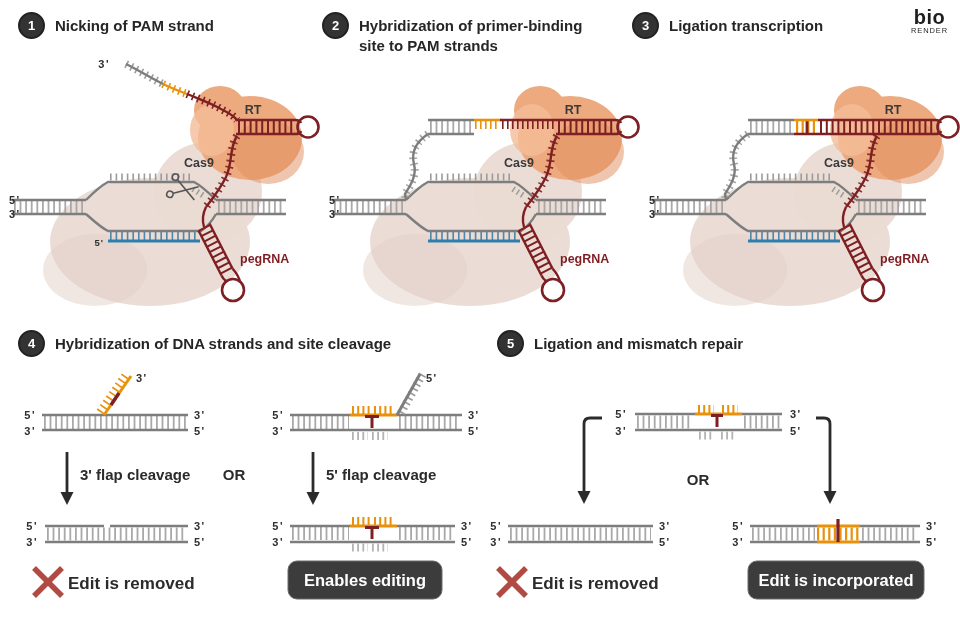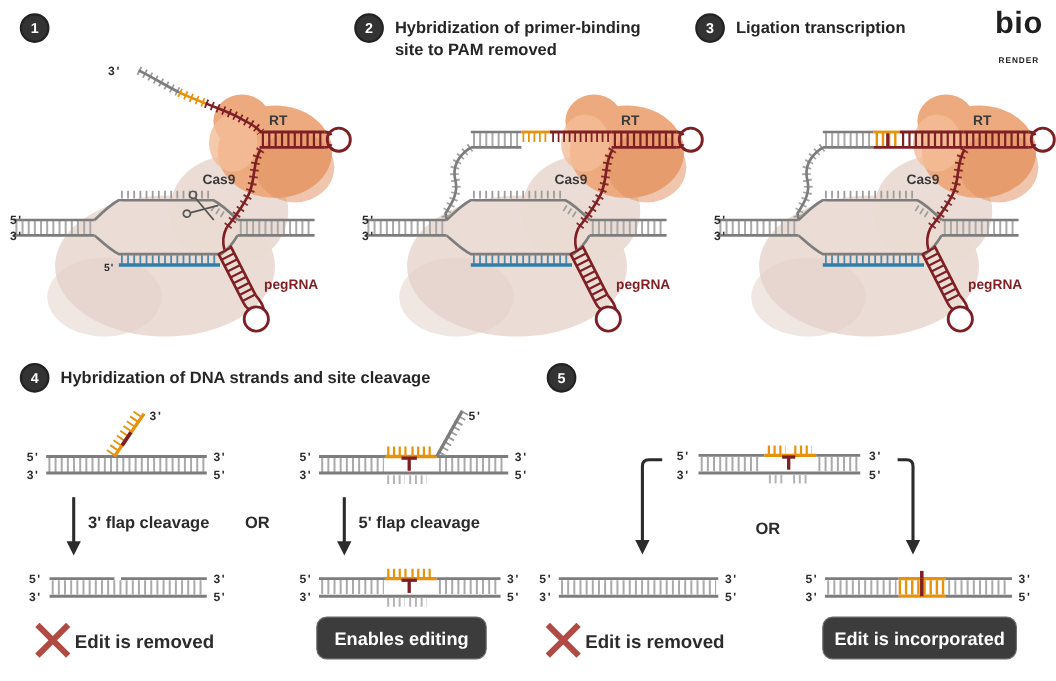--- a/index.html
+++ b/index.html
@@ -8,22 +8,22 @@
   .stage { position:relative; width:960px; height:619px; background:#fff; }
 
   .step-title { position:absolute; display:flex; gap:10px; align-items:flex-start;
                 color:#262626; font-weight:bold; font-size:15px; }
   .num { width:27px; height:27px; border-radius:50%; background:#333333; color:#ffffff;
          display:flex; align-items:center; justify-content:center; font-size:13px;
          font-weight:bold; flex:none; border:2px solid #222; }
   .ttl { padding-top:4px; line-height:1.3; }
 
   .logo { position:absolute; top:8px; right:12px; text-align:center; color:#1f1f1f; }
-  .logo-bio { font-size:28px; font-weight:bold; letter-spacing:0.5px; line-height:0.9; }
-  .logo-render { font-size:7.5px; font-weight:bold; letter-spacing:0.9px;margin-top:17px; }
+  .logo-bio { font-size:20px; font-weight:bold; letter-spacing:0.5px; line-height:0.9; }
+  .logo-render { font-size:7.5px; font-weight:normal; letter-spacing:0.9px; }
 
   svg { position:absolute; overflow:visible; }
   svg text { font-family:"Liberation Sans", sans-serif; font-weight:bold; }
   .end    { font-size:11px; fill:#2e2e2e; letter-spacing:1.5px; }
   .end-sm { font-size:9.5px; fill:#2e2e2e; letter-spacing:1px; }
   .mol    { font-size:12.5px; fill:#3a3a3a; }
   .peg    { font-size:12.5px; fill:#7E1F24; }
   .arrow-lbl { font-size:15px; fill:#2b2b2b; }
   .or-lbl    { font-size:15px; fill:#2b2b2b; }
   .outcome   { font-size:17px; fill:#2b2b2b; }
@@ -87,24 +87,25 @@
       </g>
       <g id="left-scurve" fill="none">
         <path d="M108,84 C96,92 91,102 94,114 C97,126 90,136 85,144 L86,150" stroke="#9b9b9b" stroke-width="8" stroke-dasharray="1.6 4.2" opacity="0.9"></path>
         <path d="M108,84 C96,92 91,102 94,114 C97,126 90,136 85,144 L86,150" stroke="#7d7d7d" stroke-width="2.4"></path>
       </g>
     </defs>
   </svg>
 
   <div class="step-title" style="left:18px;top:12px;width:280px">
     <div class="num">1</div>
+    <div class="ttl">Nicking of PAM strand</div>
   </div>
   <div class="step-title" style="left:322px;top:12px;width:268px">
     <div class="num">2</div>
-    <div class="ttl">Hybridization of primer-binding site to PAM removed</div>
+    <div class="ttl">Hybridization of primer-binding site to PAM strands</div>
   </div>
   <div class="step-title" style="left:632px;top:12px;width:240px">
     <div class="num">3</div>
     <div class="ttl">Ligation transcription</div>
   </div>
 
   <div class="logo">
     <div class="logo-bio">bio</div>
     <div class="logo-render">RENDER</div>
   </div>
@@ -181,20 +182,21 @@
     <text class="mol" x="199" y="117" text-anchor="middle">Cas9</text>
     <text class="peg" x="240" y="213">pegRNA</text>
   </svg>
 
   <div class="step-title" style="left:18px;top:330px;width:430px">
     <div class="num">4</div>
     <div class="ttl">Hybridization of DNA strands and site cleavage</div>
   </div>
   <div class="step-title" style="left:497px;top:330px;width:400px">
     <div class="num">5</div>
+    <div class="ttl">Ligation and mismatch repair</div>
   </div>
 
   <svg style="left:0;top:352px" width="480" height="267" viewBox="0 0 480 267">
 
     <g>
       <line x1="44" y1="70.5" x2="186" y2="70.5" stroke="#A9A9A9" stroke-width="13" stroke-dasharray="1.8 3.8"></line>
       <line x1="42" y1="63" x2="188" y2="63" stroke="#7d7d7d" stroke-width="2.6"></line>
       <line x1="42" y1="78" x2="188" y2="78" stroke="#7d7d7d" stroke-width="2.6"></line>
       <line x1="100" y1="60" x2="127" y2="21" stroke="#E8920C" stroke-width="8" stroke-dasharray="1.7 3.6"></line>
       <line x1="104" y1="63" x2="131" y2="24" stroke="#E8920C" stroke-width="3"></line>

